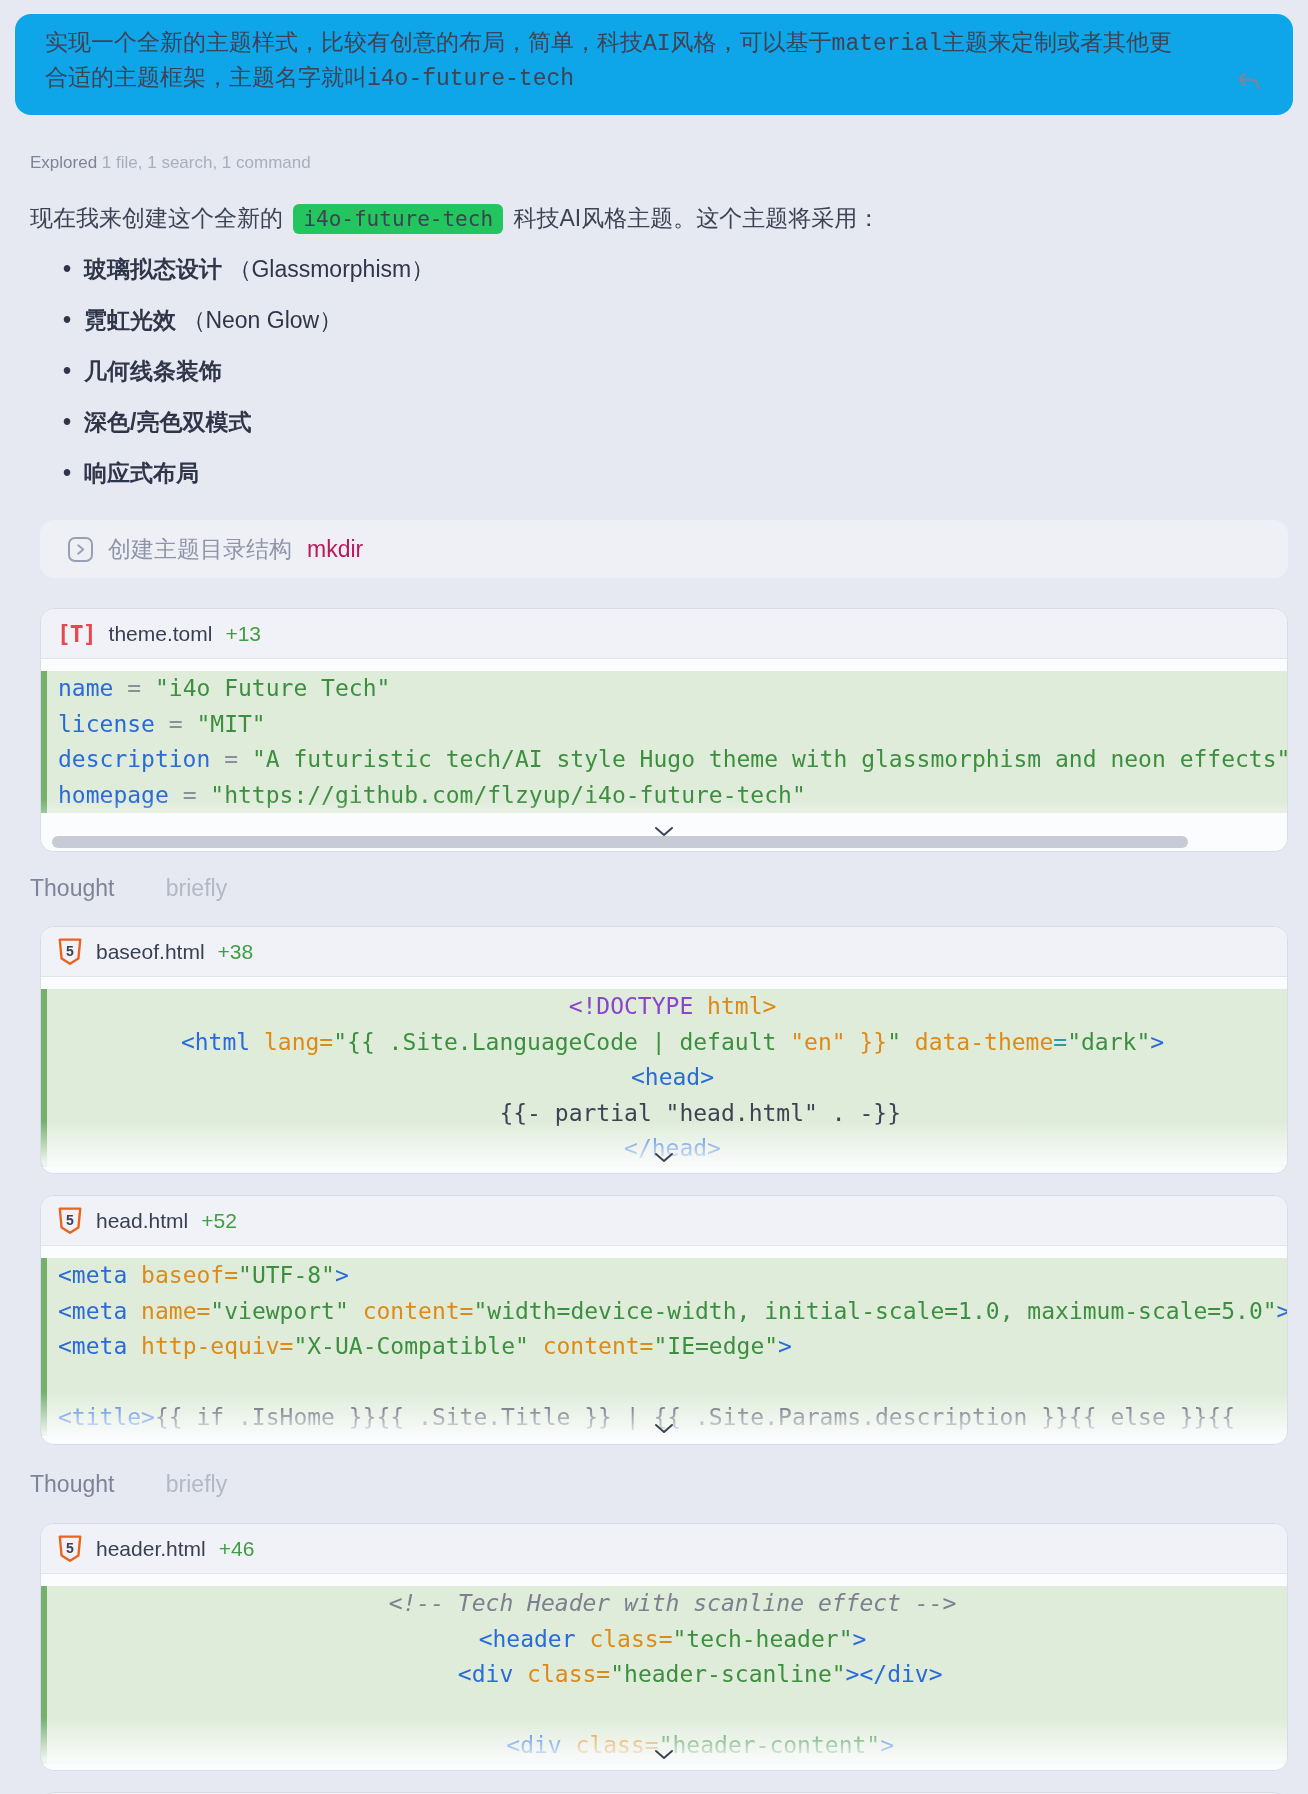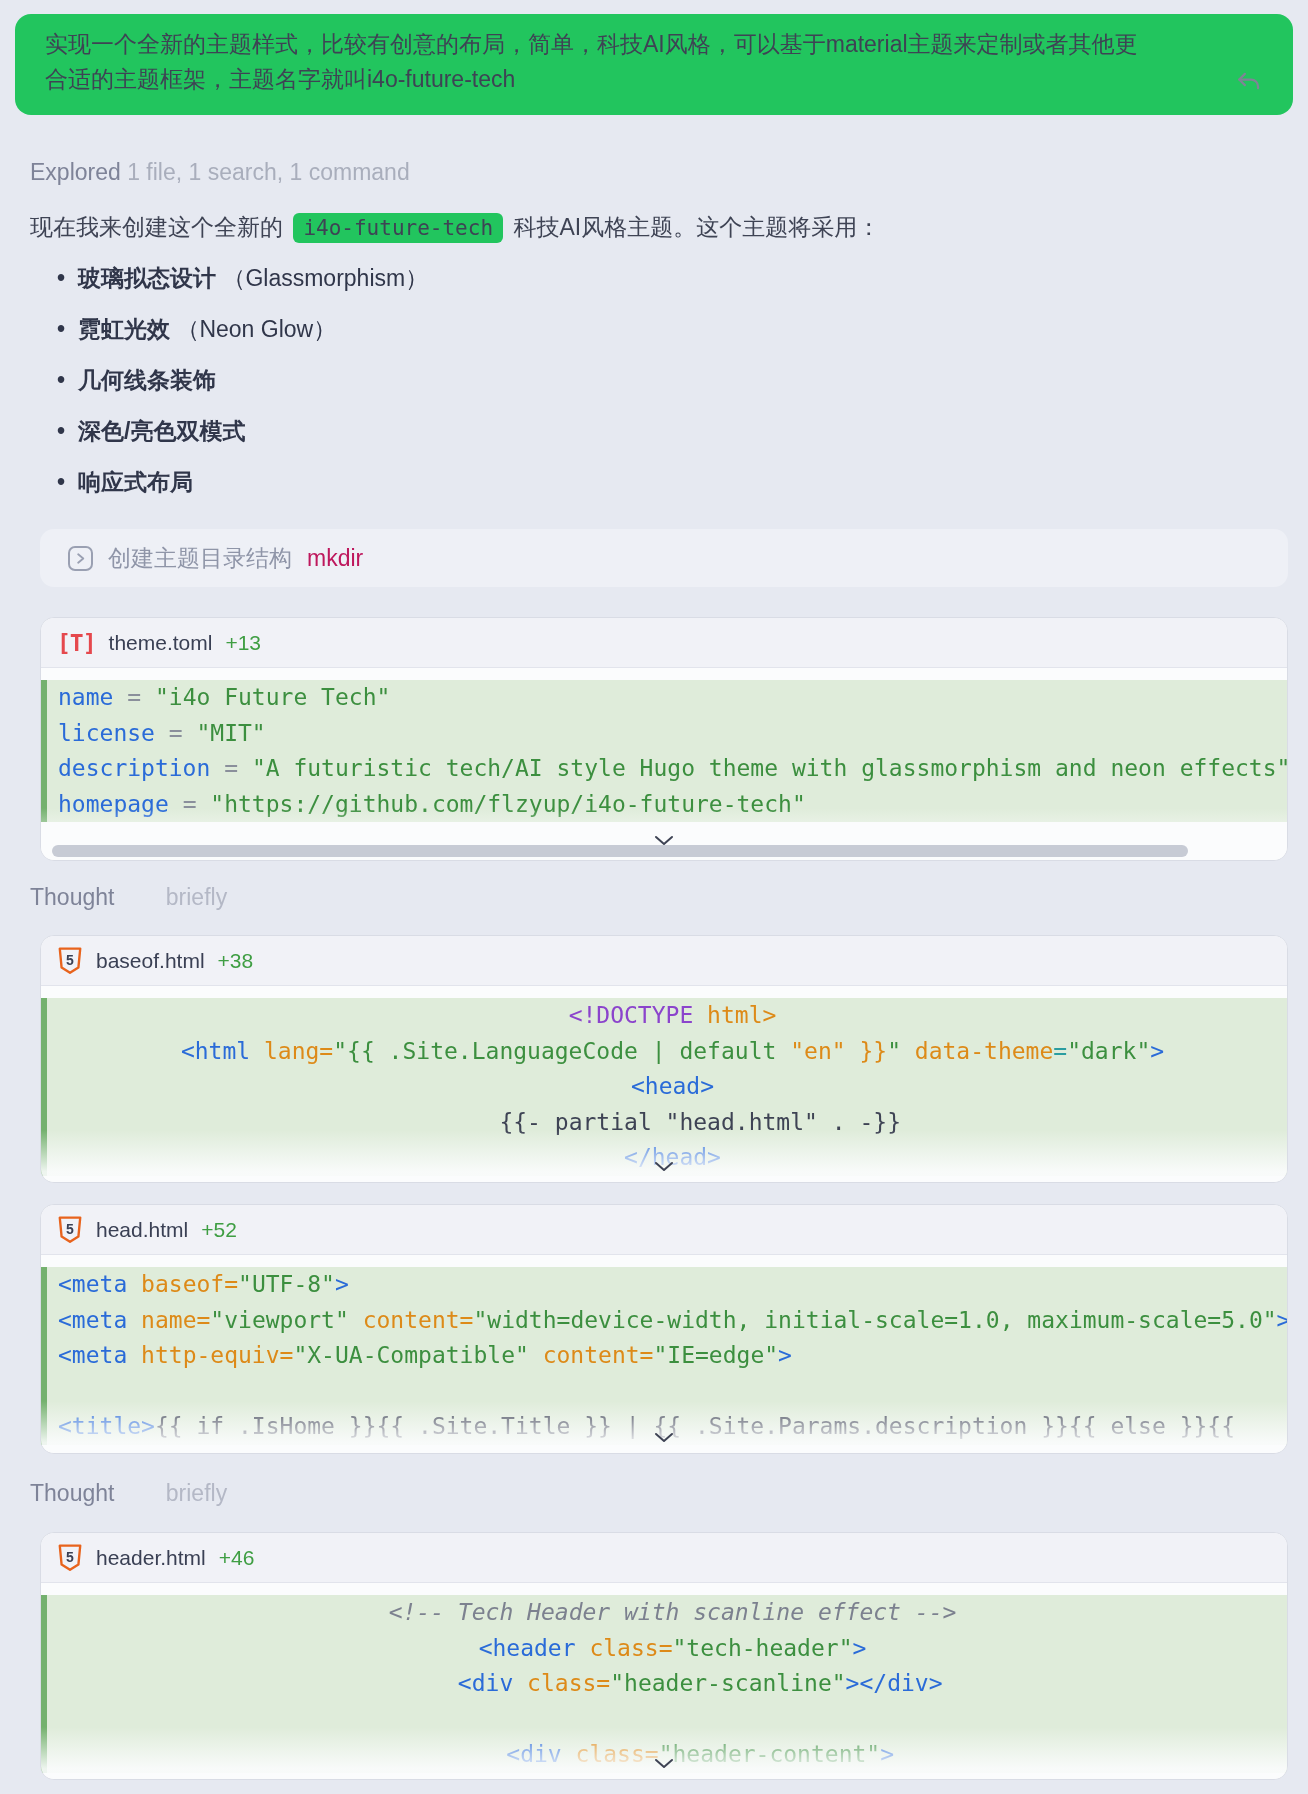--- a/index.html
+++ b/index.html
@@ -7,47 +7,47 @@
   body {
     height:1794px; overflow:hidden;
     background:#e6e9f1;
     font-family:"Liberation Sans", sans-serif;
     color:#3e4354;
   }
   
   .bubble {
     position:relative;
     margin:14px 15px 0;
-    background:#22c55e;
+    background:#0ea5e9;
     border-radius:16px;
     padding:13px 90px 18px 30px;
-    font-size:23px; line-height:35px; color:#3e4354;
+    font-size:23px; line-height:35px; color:#3e4354;font-family:Liberation Mono, monospace;
   }
   .undo-btn {
     position:absolute; right:30px; bottom:18px;
     width:30px; height:30px; border:none; background:transparent; cursor:pointer;
     color:#7f8496;
   }
   
-  .meta-row { margin:40px 30px 0; font-size:23px; line-height:34px; }
+  .meta-row { margin:31px 30px 0; font-size:17px; line-height:34px; }
   .meta-label { color:#7e8398; }
   .meta-detail { color:#a9aebc; }
   .thought-row { font-size:23px; line-height:34px; }
   .t1 { margin:19px 30px 0; }
   .t2 { margin:22px 30px 0; }
   .thought-label { color:#7e8398; }
   .thought-detail { color:#b4b8c6;margin-left:45px; }
   .intro { margin:21px 30px 0; font-size:23px; line-height:34px; color:#3e4354; }
   .inline-code {
     font-family:"DejaVu Sans Mono", monospace;
     font-size:21px; background:#22c55e; border-radius:6px;
     padding:3px 10px; margin:0 4px; color:#3e4354;
   }
   
-  .features { list-style:none; margin:16px 0 0 0; }
+  .features { list-style:none; margin:16px 0 0 6px; }
   .features li {
     position:relative; padding-left:78px;
     font-size:23px; line-height:34px; margin-bottom:17px;
   }
   .features li::before {
     content:"•"; position:absolute; left:57px; top:0;
     color:#30364a; font-weight:700;
   }
   .feat-bold { font-weight:700; color:#30364a; }
   .feat-normal { font-weight:400; color:#30364a; }

